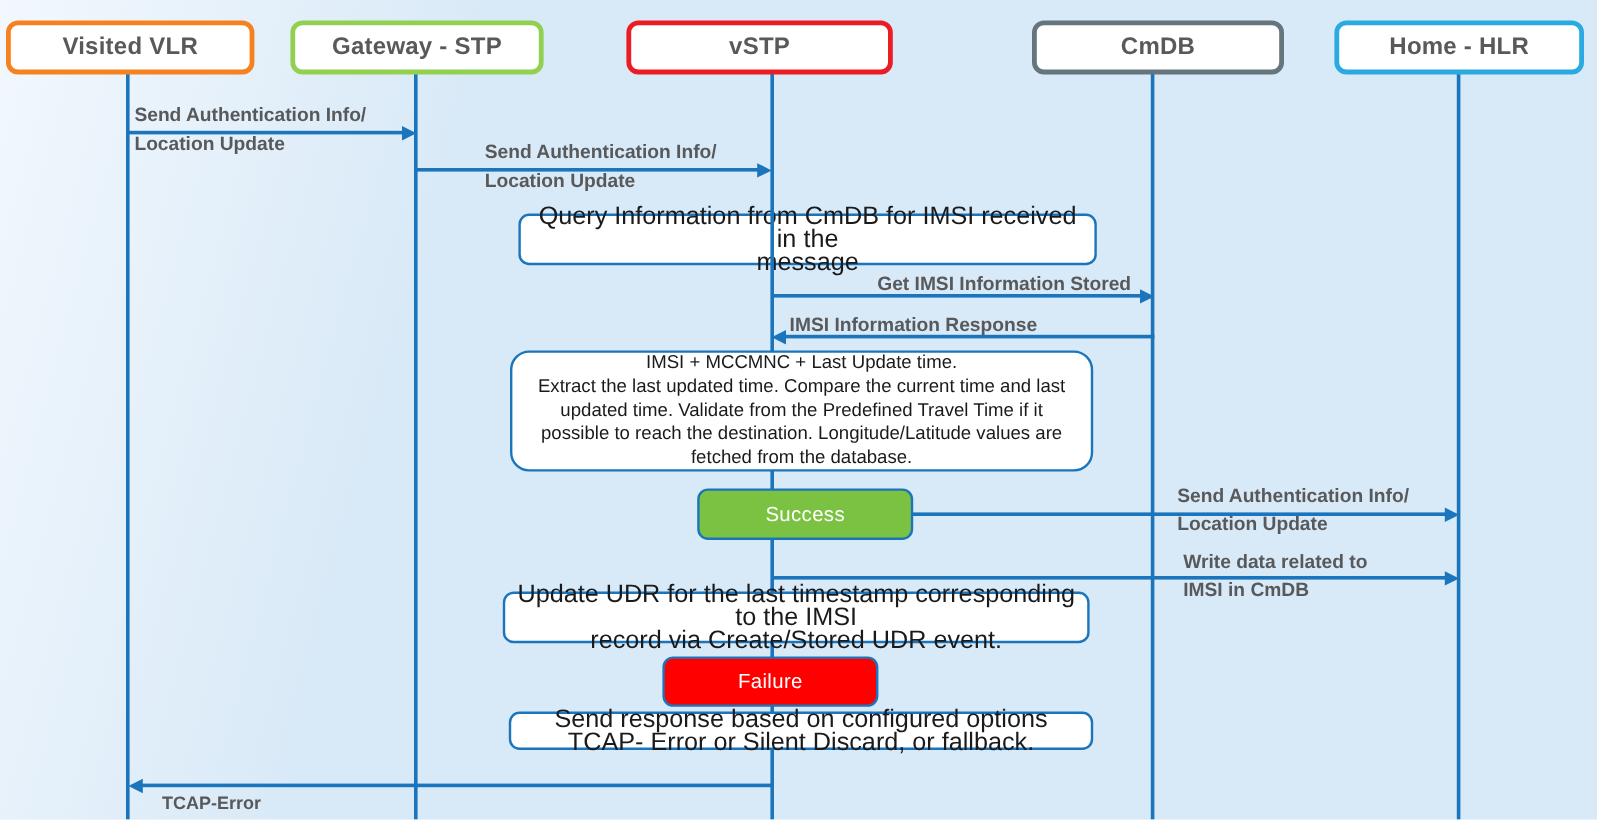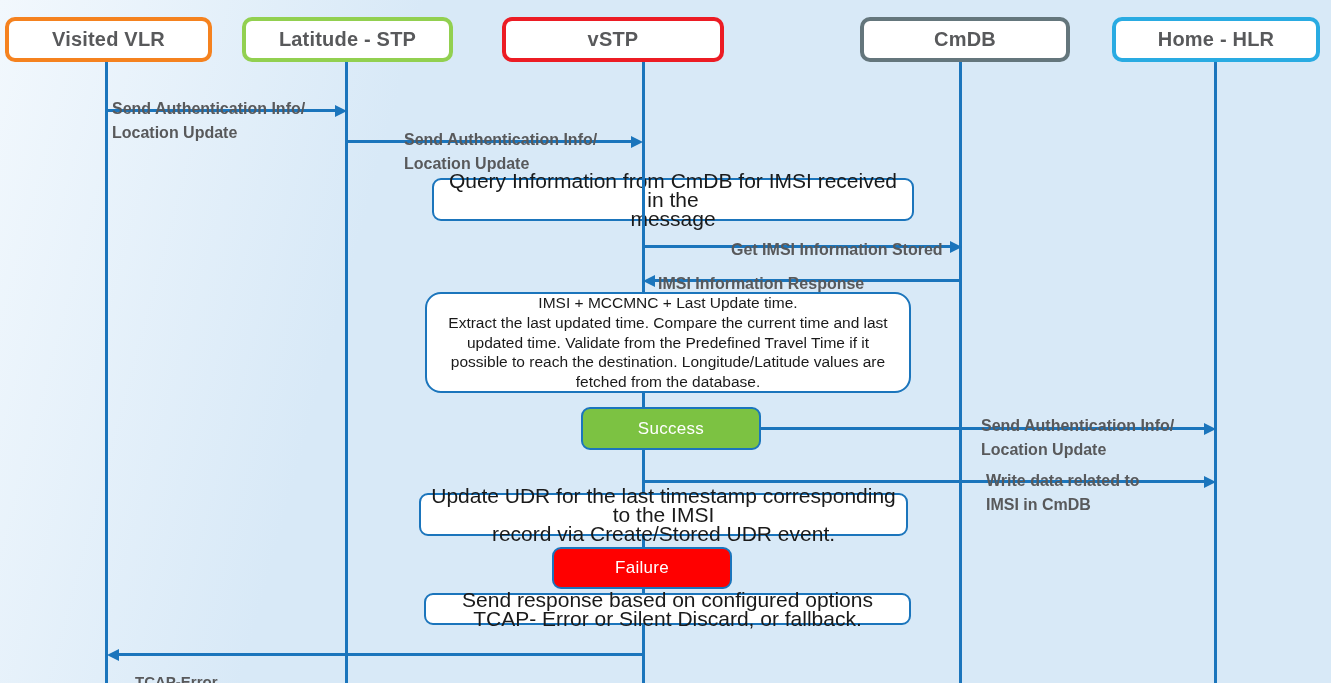--- a/index.html
+++ b/index.html
@@ -26,21 +26,21 @@
     border-top:6px solid transparent; border-bottom:6px solid transparent;
     border-left:12px solid var(--line);
   }
   .head-l {
     position:absolute; width:0; height:0; z-index:3;
     border-top:6px solid transparent; border-bottom:6px solid transparent;
     border-right:12px solid var(--line);
   }
   .msg-label {
     position:absolute; font-size:16px; font-weight:bold; color:#58595B;
-    line-height:24px; white-space:pre-line; z-index:6;margin-top:12px;
+    line-height:24px; white-space:pre-line; z-index:6;
   }
   .note {
     position:absolute; box-sizing:border-box; background:#ffffff;
     border:2.5px solid var(--line); border-radius:9px;
     display:flex; align-items:center; justify-content:center; text-align:center;
     font-size:21px; line-height:19px; color:#1a1a1a; padding:2px 10px;
     white-space:pre-line; z-index:4;
   }
   .note.under { z-index:1; }          
   .note.big { border-radius:16px; font-size:15.5px; line-height:19.8px; }
@@ -56,22 +56,22 @@
 
 <div id="stage">
 
   <div class="lifeline" style="left:105px"></div>
   <div class="lifeline" style="left:345px"></div>
   <div class="lifeline" style="left:642px"></div>
   <div class="lifeline" style="left:959px"></div>
   <div class="lifeline" style="left:1214px"></div>
 
   <div class="actor" style="left: 5px; width: 207px; border-color: rgb(245, 130, 31);">Visited VLR</div>
-  <div class="actor" style="left: 242px; width: 211px; border-color: rgb(146, 208, 80);">Latitude - STP</div>
-  <div class="actor" style="left: 502px; width: 222px; border-color: rgb(236, 28, 36);">vSTP</div>
+  <div class="actor" style="left: 242px; width: 211px; border-color: rgb(146, 208, 80);">Gateway - STP</div>
+  <div class="actor" style="left: 522px; width: 222px; border-color: rgb(236, 28, 36);">vSTP</div>
   <div class="actor" style="left: 860px; width: 210px; border-color: rgb(100, 118, 124);">CmDB</div>
   <div class="actor" style="left: 1112px; width: 208px; border-color: rgb(41, 171, 226);">Home - HLR</div>
 
   <div class="hline" style="left:107px;top:109px;width:229px"></div>
   <div class="head-r" style="left:335px;top:104.5px"></div>
   <div class="msg-label" style="left:112px;top:85px">Send Authentication Info/
 Location Update</div>
 
   <div class="hline" style="left:347px;top:140px;width:285px"></div>
   <div class="head-r" style="left:631px;top:135.5px"></div>

